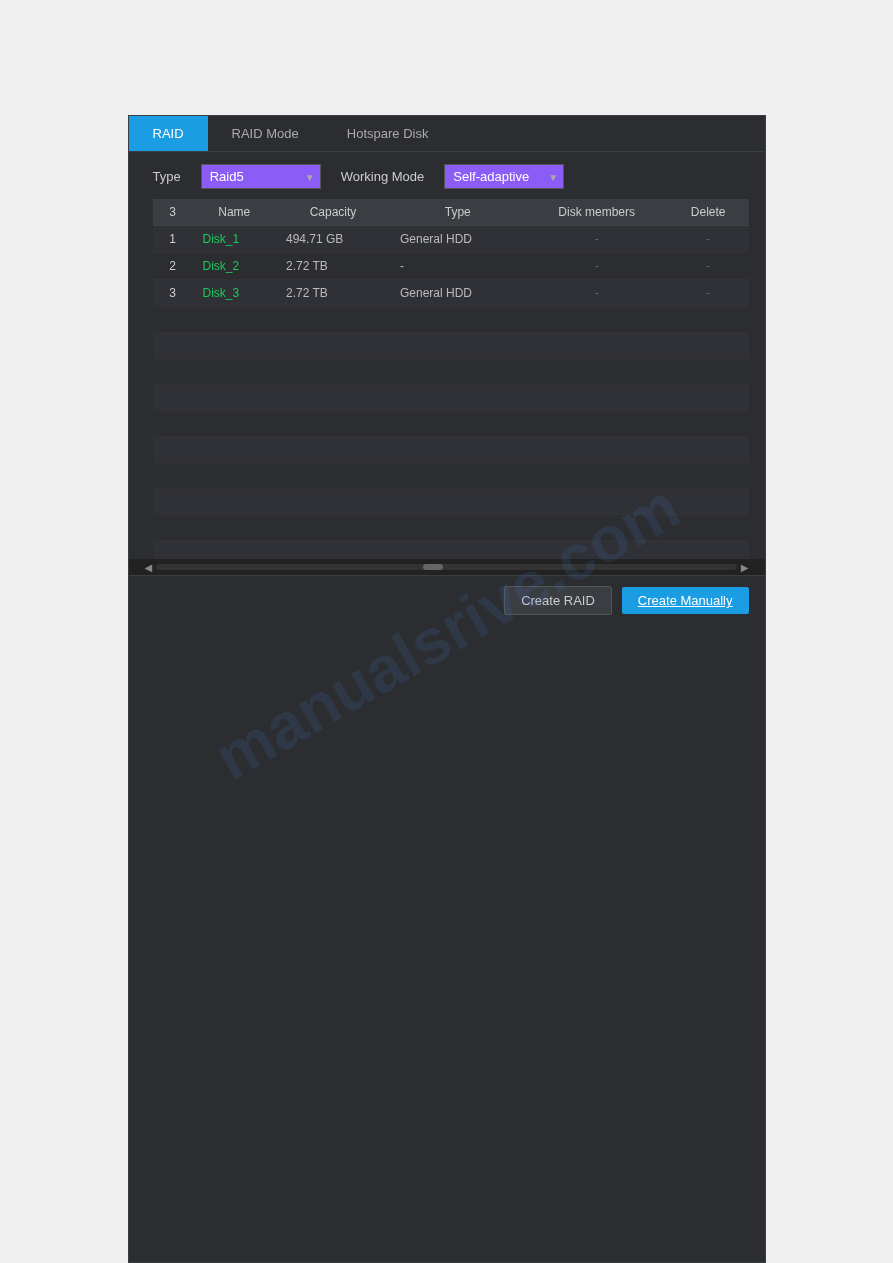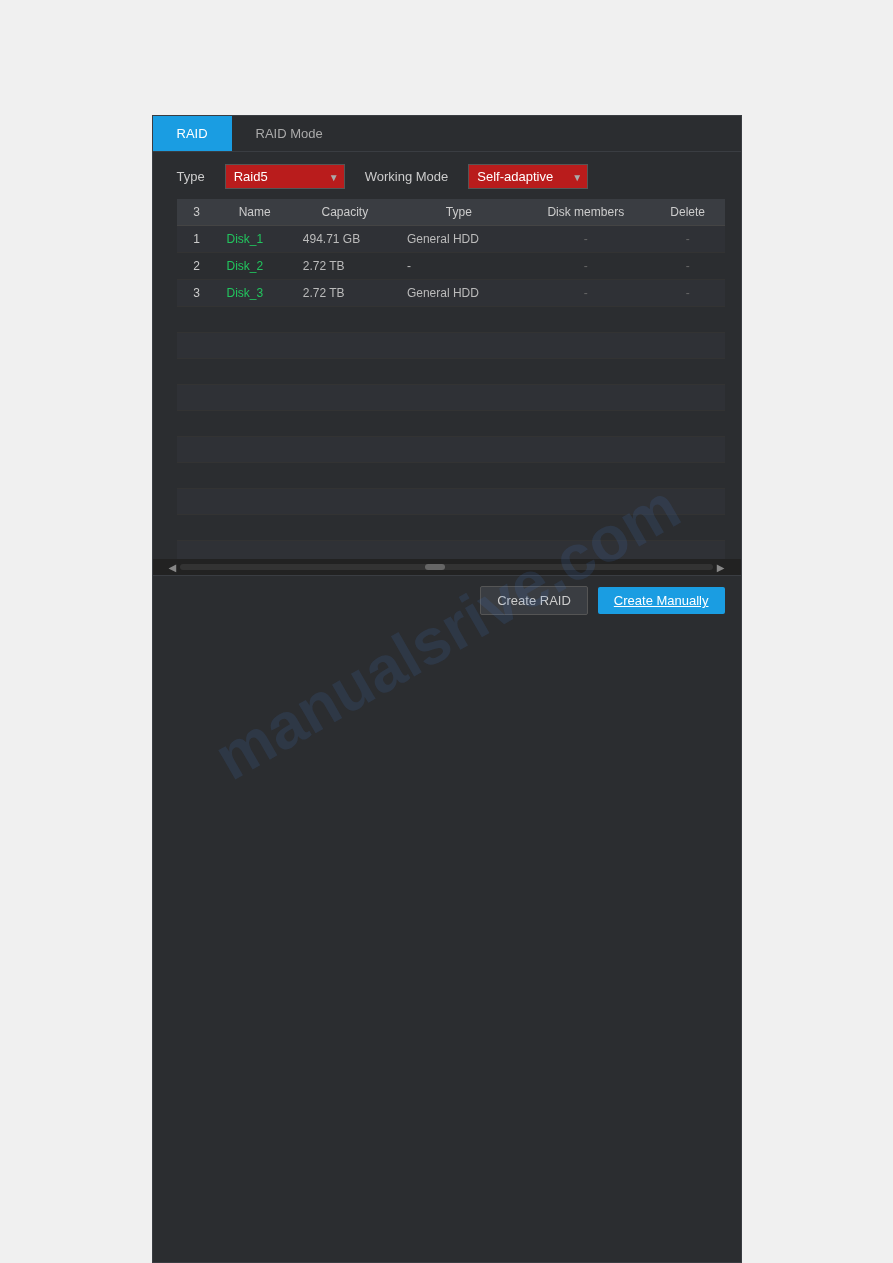--- a/index.html
+++ b/index.html
@@ -16,21 +16,21 @@
       width: 893px;
       min-height: 1263px;
       background: #f0f0f0;
       position: relative;
       display: flex;
       justify-content: center;
       padding-top: 115px;
     }
 
     .dialog {
-      width: 590px;
+      width: 638px;
       background: #2b2d30;
       border: 1px solid #3a3d42;
       position: relative;
     }
 
     
     .tab-bar {
       display: flex;
       background: #2b2d30;
       border-bottom: 1px solid #3a3d42;
@@ -62,21 +62,21 @@
       gap: 20px;
     }
 
     .form-label {
       color: #ccc;
       font-size: 13px;
       white-space: nowrap;
     }
 
     .form-select {
-      background: #b91c1c;
+      background: #8b5cf6;
       border: 1px solid #555;
       color: #fff;
       padding: 4px 24px 4px 8px;
       font-size: 13px;
       appearance: none;
       -webkit-appearance: none;
       cursor: pointer;
       position: relative;
       min-width: 120px;
     }
@@ -256,20 +256,21 @@
   </style>
 </head>
 <body>
 
 <div class="page-wrapper">
   <div class="dialog">
 
     <div class="tab-bar">
       <button class="tab active">RAID</button>
       <button class="tab">RAID Mode</button>
+      <button class="tab">Hotspare Disk</button>
     </div>
 
     <div class="content-area">
       <div class="form-row">
         <span class="form-label">Type</span>
         <div class="select-wrapper">
           <select class="form-select">
             <option>Raid0</option>
             <option>Raid1</option>
             <option selected="">Raid5</option>

